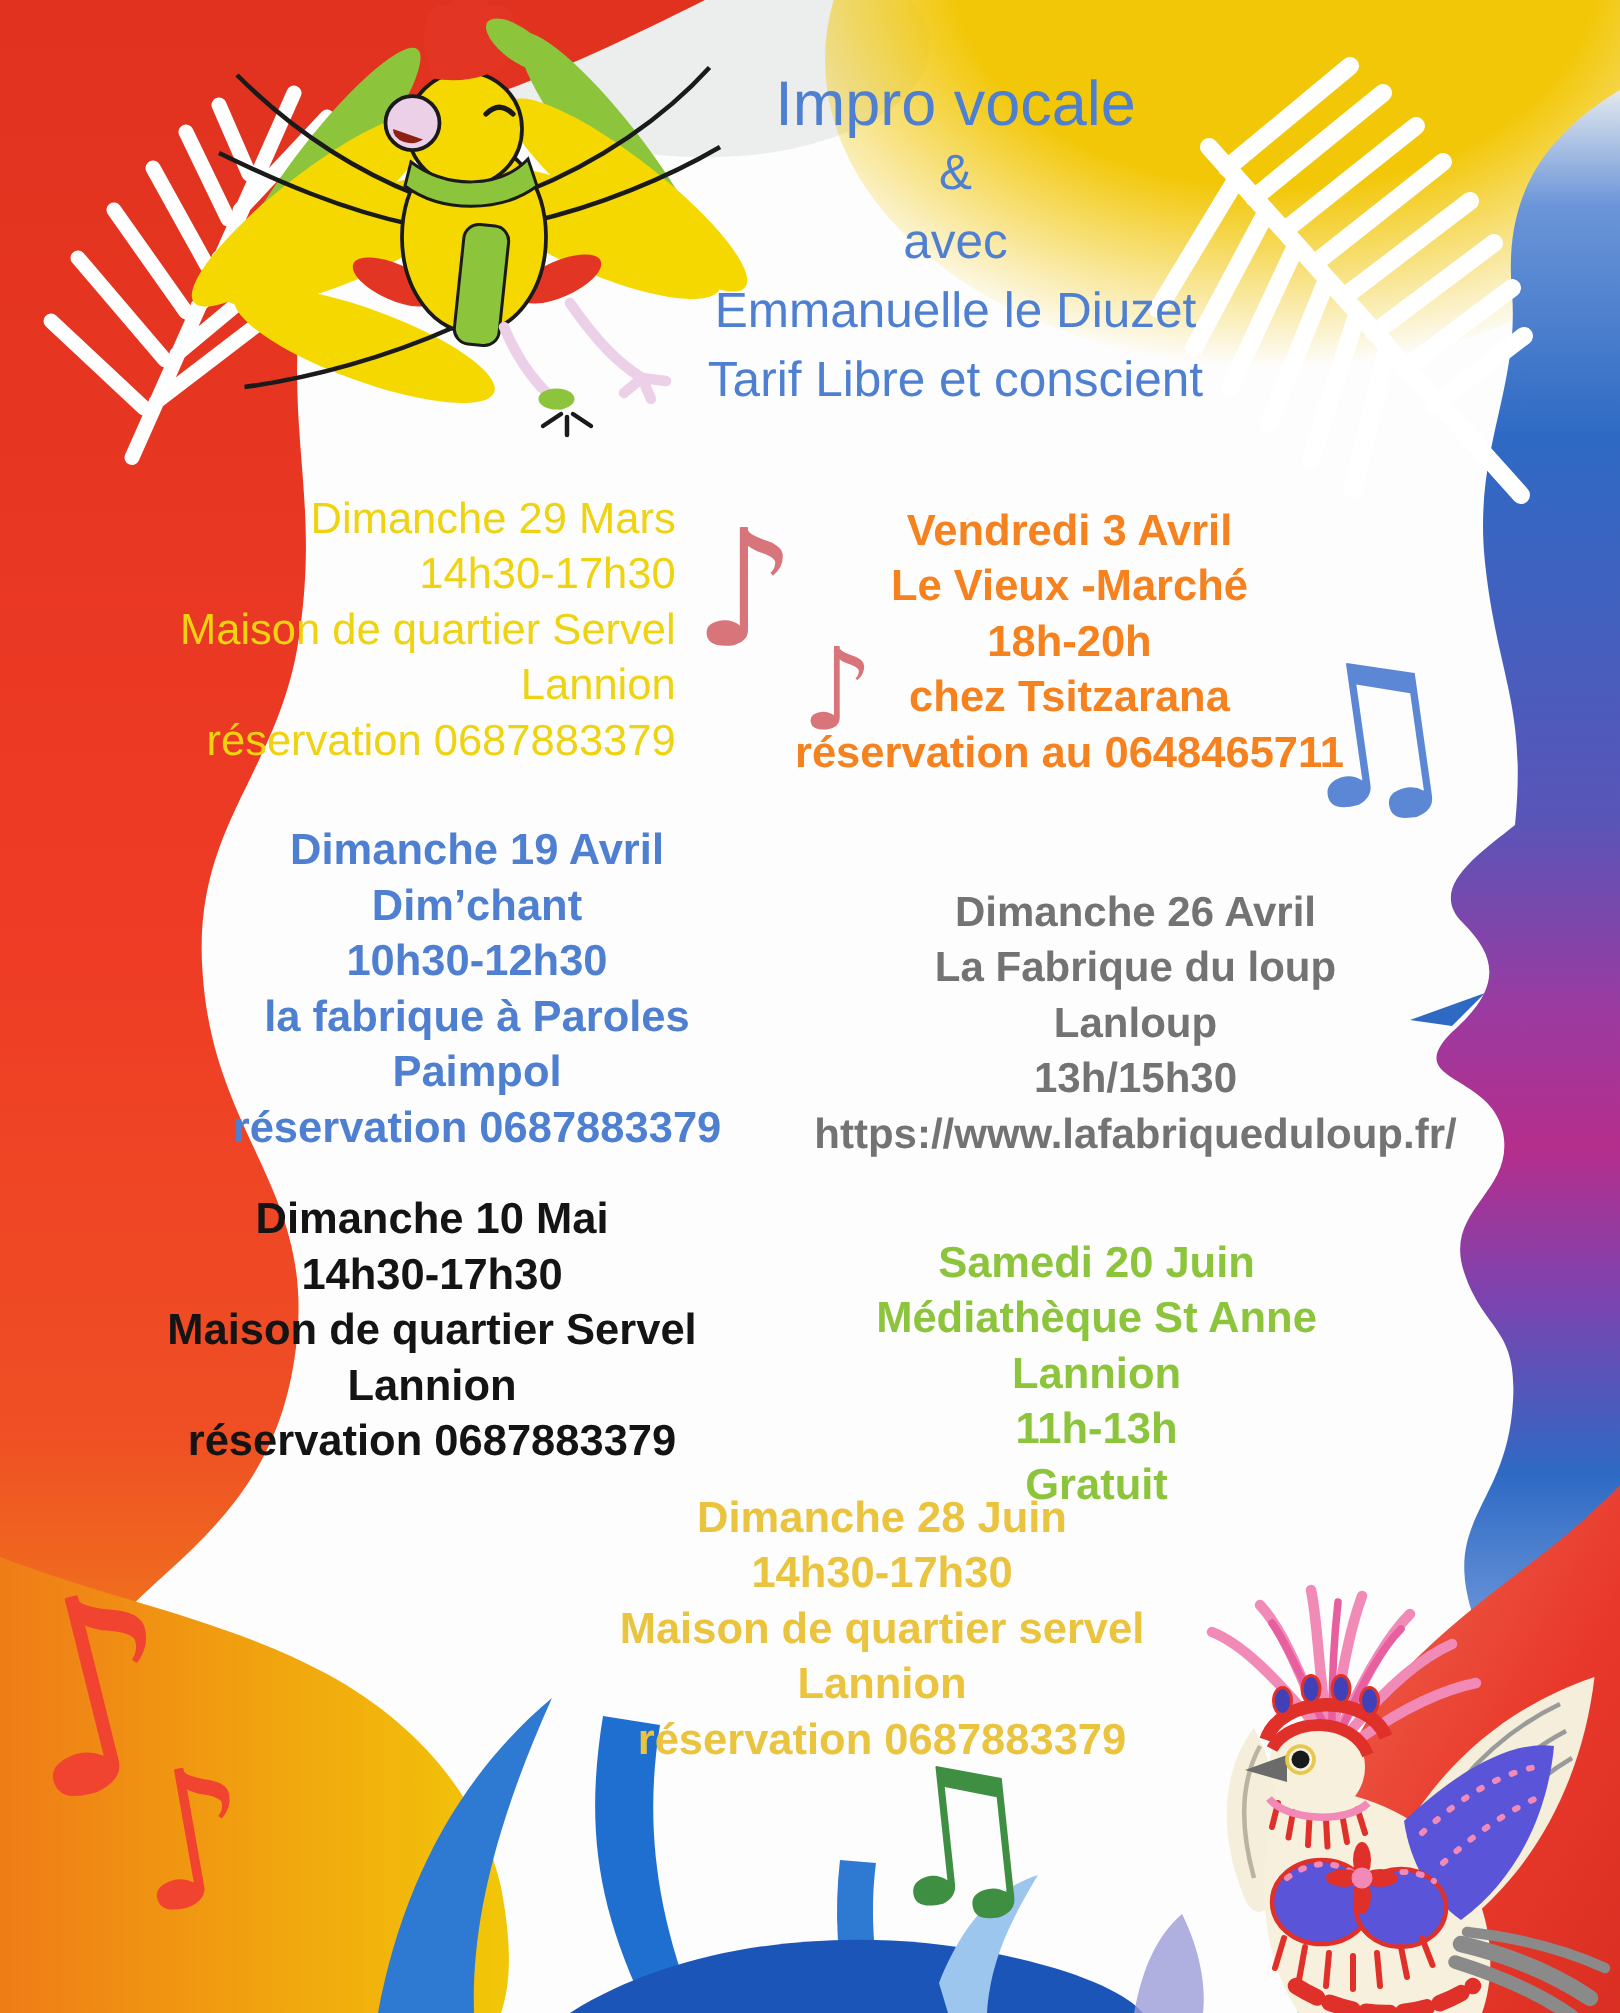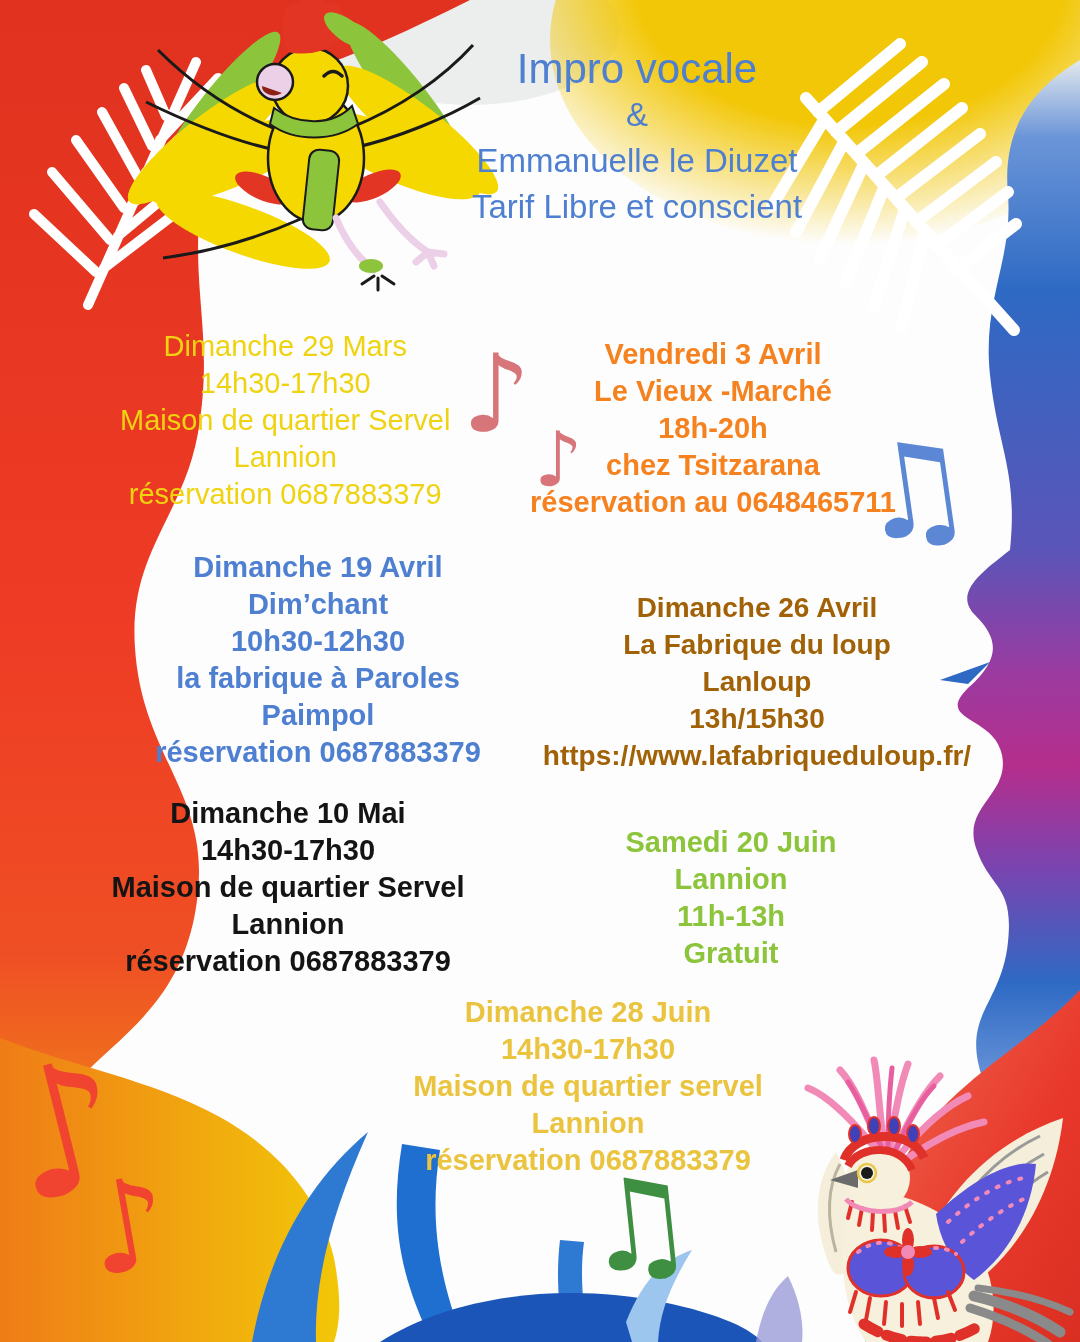--- a/index.html
+++ b/index.html
@@ -12,21 +12,21 @@
   .ln{white-space:nowrap;}
   .centered{transform:translateX(-50%);text-align:center;}
 
   
   .header{left:637px;top:46px;line-height:46px;font-weight:normal;color:#4e7fd1;}
   .header .title-line{font-size:42px;}
   .header .sub-line{font-size:33px;}
 
   
   .event{font-size:29px;line-height:37px;font-weight:bold;}
-  .e0{left:120px;top:328px;text-align:center;font-weight:normal;color:#efd311;}
+  .e0{left:120px;top:328px;text-align:right;font-weight:normal;color:#efd311;}
   .e1{left:713px;top:336px;color:#f5811f;}
   .e2{left:318px;top:549px;color:#4e7fd1;}
   .e3{left:757px;top:589px;font-size:28px;color:#d8747c;}
   .e4{left:288px;top:795px;color:#141414;}
   .e5{left:731px;top:788px;color:#8cc43c;}
   .e6{left:588px;top:994px;color:#eac43e;}
 
   
   .note{position:absolute;z-index:2;line-height:1;
         font-family:"DejaVu Sans",sans-serif;}
@@ -230,20 +230,21 @@
   <div class="note n-salmon-lg" style="color: rgb(215, 117, 122);">♪</div>
   <div class="note n-salmon-sm" style="color: rgb(215, 117, 122);">♪</div>
   <div class="note n-blue" style="color: rgb(91, 135, 213);">♫</div>
   <div class="note n-red-lg" style="color: rgb(240, 68, 49);">♪</div>
   <div class="note n-red-sm" style="color: rgb(240, 68, 49);">♪</div>
   <div class="note n-green" style="color: rgb(62, 143, 66);">♫</div>
 
   <div class="txt centered header" style="color: rgb(78, 127, 209);">
     <div class="ln title-line">Impro vocale</div>
     <div class="ln sub-line">&amp;</div>
+    <div class="ln sub-line">avec</div>
     <div class="ln sub-line">Emmanuelle le Diuzet</div>
     <div class="ln sub-line">Tarif Libre et conscient</div>
   </div>
 
   <div class="txt event e0" style="color: rgb(239, 211, 17);">
     <div class="ln">Dimanche 29 Mars</div>
     <div class="ln">14h30-17h30</div>
     <div class="ln">Maison de quartier Servel</div>
     <div class="ln">Lannion</div>
     <div class="ln">réservation 0687883379</div>
@@ -259,38 +260,39 @@
 
   <div class="txt centered event e2" style="color: rgb(78, 127, 209);">
     <div class="ln">Dimanche 19 Avril</div>
     <div class="ln">Dim’chant</div>
     <div class="ln">10h30-12h30</div>
     <div class="ln">la fabrique à Paroles</div>
     <div class="ln">Paimpol</div>
     <div class="ln">réservation 0687883379</div>
   </div>
 
-  <div class="txt centered event e3" style="color: #a16207;">
+  <div class="txt centered event e3" style="color: #737373;">
     <div class="ln">Dimanche 26 Avril</div>
     <div class="ln">La Fabrique du loup</div>
     <div class="ln">Lanloup</div>
     <div class="ln">13h/15h30</div>
     <div class="ln">https://www.lafabriqueduloup.fr/</div>
   </div>
 
   <div class="txt centered event e4" style="color: rgb(20, 20, 20);">
     <div class="ln">Dimanche 10 Mai</div>
     <div class="ln">14h30-17h30</div>
     <div class="ln">Maison de quartier Servel</div>
     <div class="ln">Lannion</div>
     <div class="ln">réservation 0687883379</div>
   </div>
 
   <div class="txt centered event e5" style="color: rgb(140, 196, 60); margin-top: 36px;">
     <div class="ln">Samedi 20 Juin</div>
+    <div class="ln">Médiathèque St Anne</div>
     <div class="ln">Lannion</div>
     <div class="ln">11h-13h</div>
     <div class="ln">Gratuit</div>
   </div>
 
   <div class="txt centered event e6" style="color: rgb(234, 196, 62);">
     <div class="ln">Dimanche 28 Juin</div>
     <div class="ln">14h30-17h30</div>
     <div class="ln">Maison de quartier servel</div>
     <div class="ln">Lannion</div>

